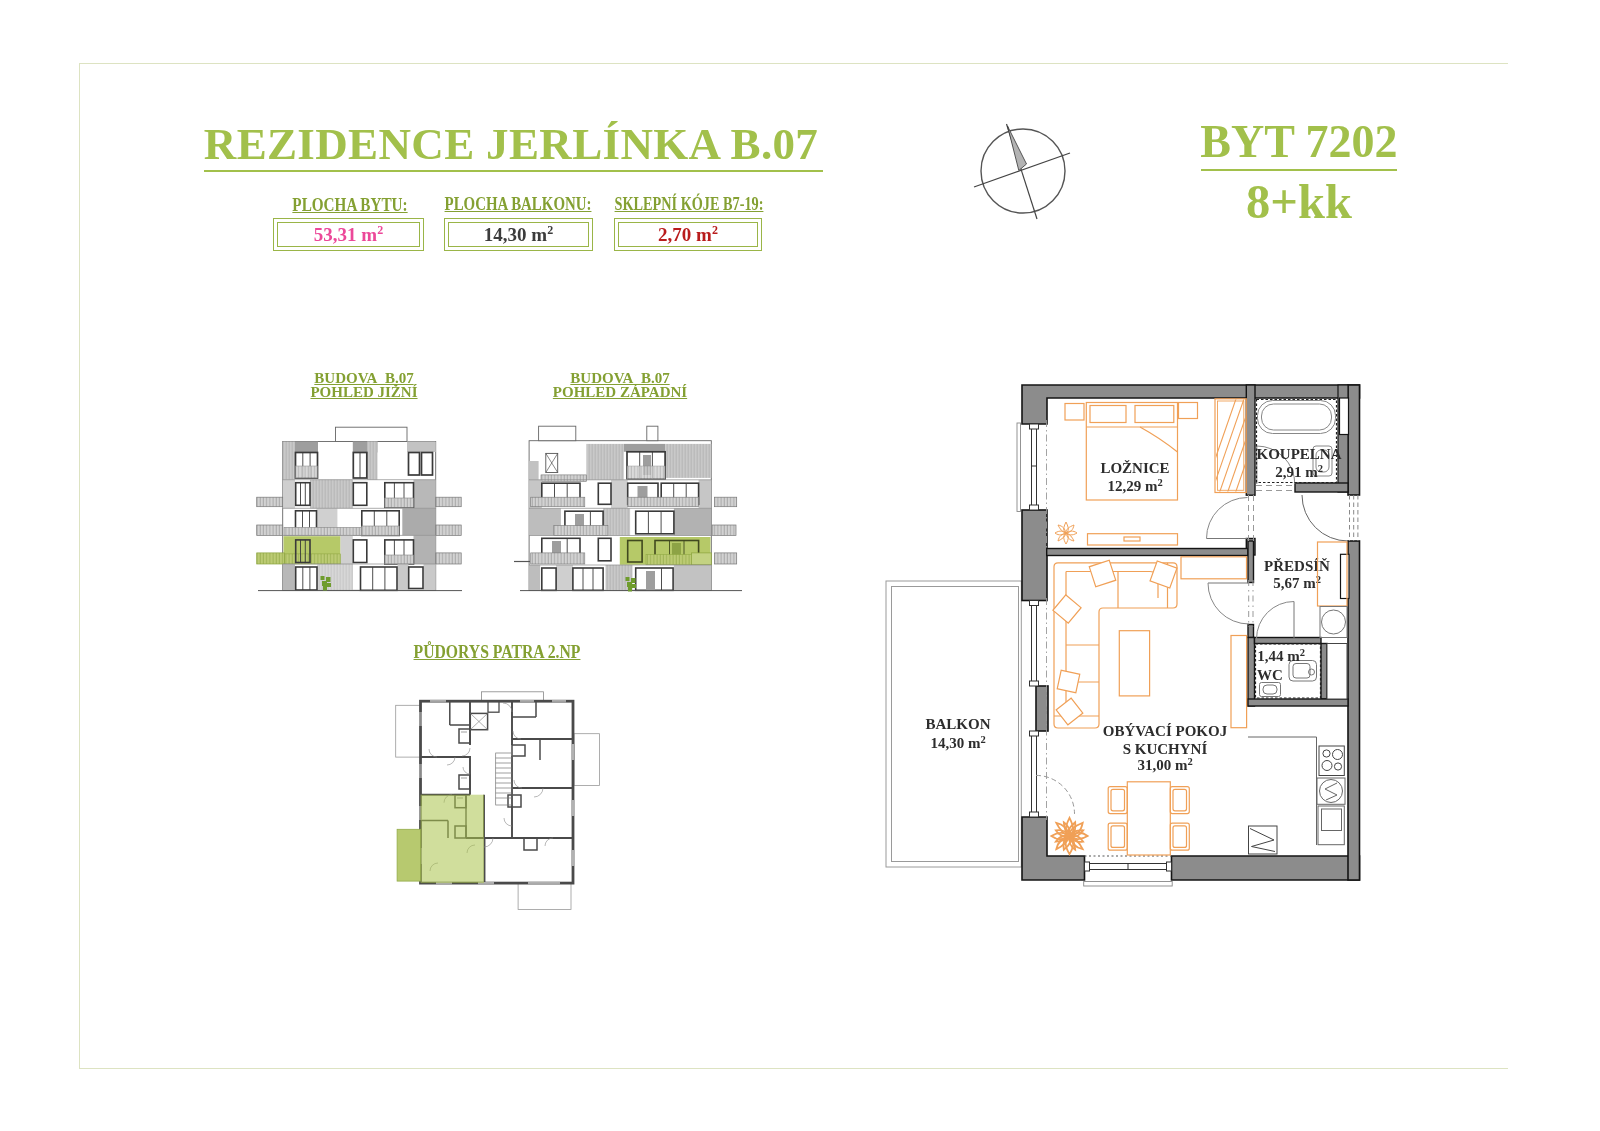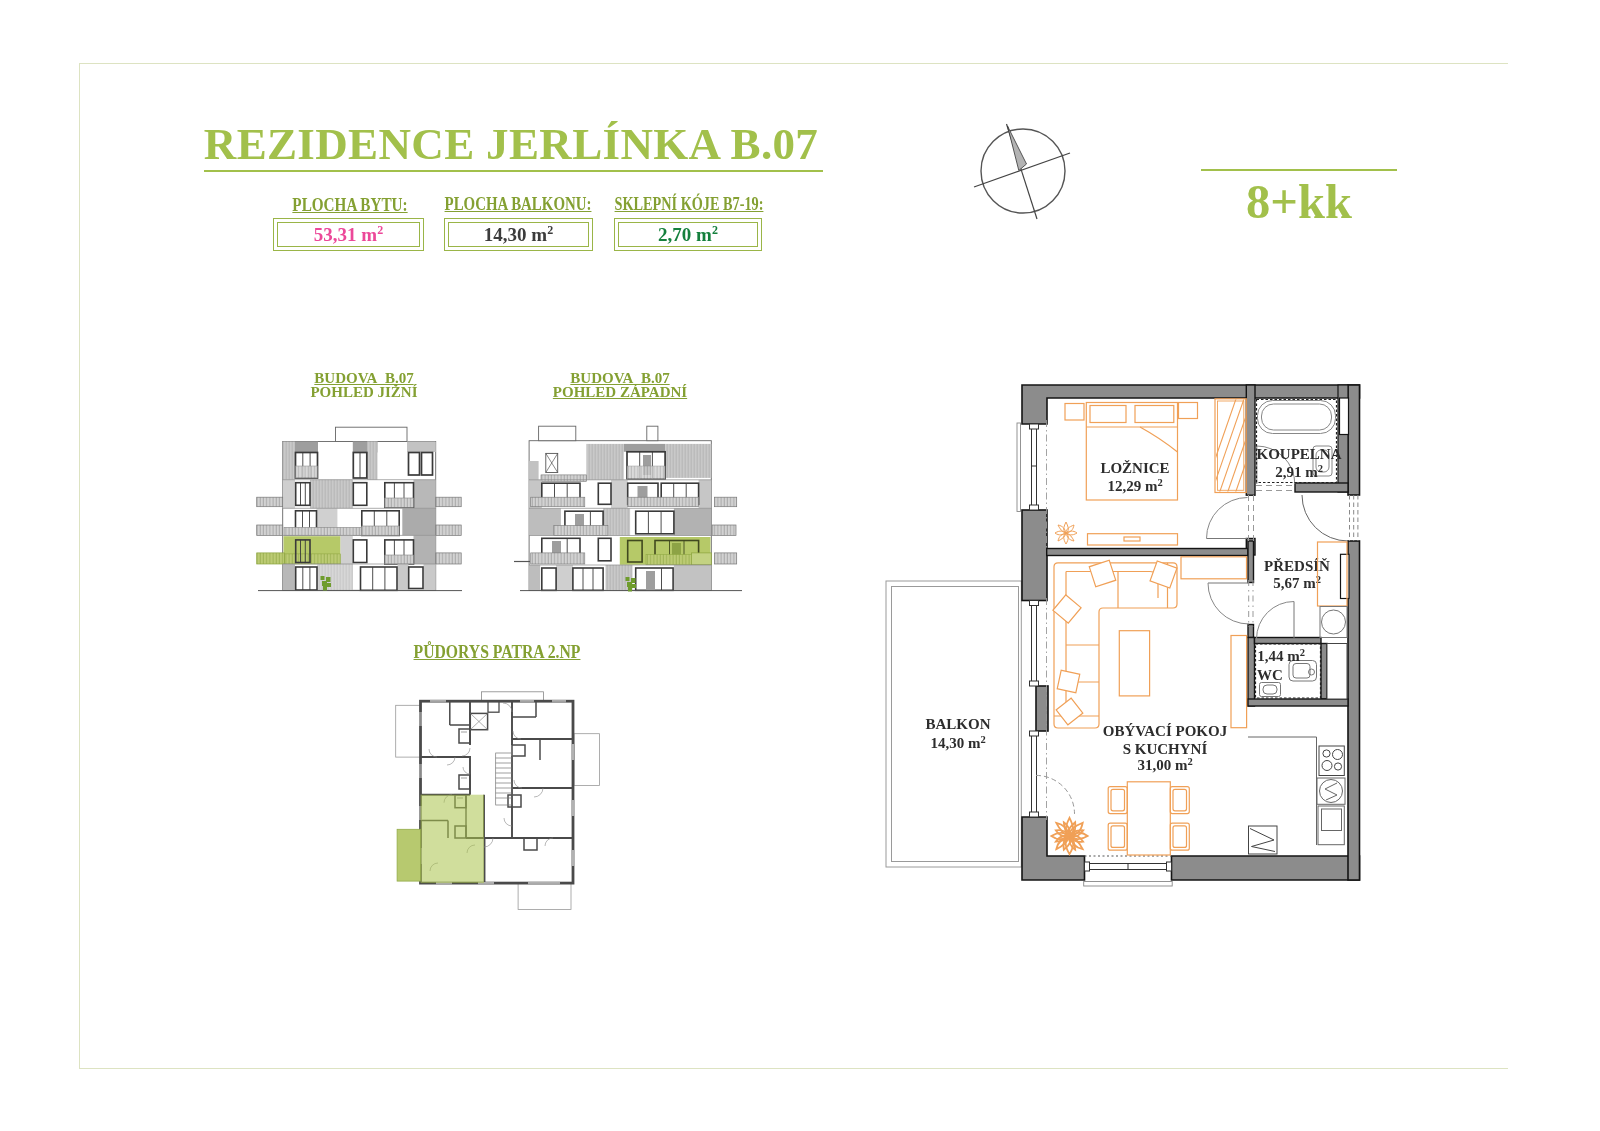--- a/index.html
+++ b/index.html
@@ -29,35 +29,36 @@
 <div class="abs ctr" style="left:367.5px;top:193px;width:300px;font-size:19px;font-weight:bold;color:#84a032;text-decoration:underline;white-space:nowrap;transform:scaleX(0.784);transform-origin:center top;">PLOCHA BALKONU:</div>
 
 <div class="abs" style="left:444px;top:218px;width:147px;height:31px;border:1.5px solid #9ab547;"></div>
 <div class="abs" style="left:448px;top:222px;width:139px;height:23px;border:1px solid #9ab547;"></div>
 <div class="abs ctr" style="left:444px;top:223px;width:149px;font-size:19px;font-weight:bold;color:#3c3c3c;">14,30 m<sup style="font-size:12px;">2</sup></div>
 
 <div class="abs ctr" style="left:538.5px;top:193px;width:300px;font-size:19px;font-weight:bold;color:#84a032;text-decoration:underline;white-space:nowrap;transform:scaleX(0.75);transform-origin:center top;">SKLEPNÍ KÓJE B7-19:</div>
 
 <div class="abs" style="left:614px;top:218px;width:146px;height:31px;border:1.5px solid #9ab547;"></div>
 <div class="abs" style="left:618px;top:222px;width:138px;height:23px;border:1px solid #9ab547;"></div>
-<div class="abs ctr" style="left:614px;top:223px;width:148px;font-size:19px;font-weight:bold;color:#15803d;">2,70 m<sup style="font-size:12px;">2</sup></div>
+<div class="abs ctr" style="left:614px;top:223px;width:148px;font-size:19px;font-weight:bold;color:#b91c1c;">2,70 m<sup style="font-size:12px;">2</sup></div>
 
 <svg class="abs" style="left:955px;top:100px;" width="140" height="140" viewBox="0 0 140 140">
   <circle cx="68" cy="71" r="42" fill="none" stroke="#555" stroke-width="1.4"></circle>
   <line x1="51.5" y1="24" x2="82" y2="119" stroke="#444" stroke-width="1.2"></line>
   <line x1="19" y1="87" x2="115" y2="53" stroke="#444" stroke-width="1.2"></line>
   <polygon points="52.5,26 63.8,70.5 71.5,64" fill="#b3b3b3" stroke="#333" stroke-width="0.8"></polygon>
 </svg>
 
+<div class="abs ctr" style="left:1199px;top:115px;width:200px;font-size:46px;font-weight:bold;color:#a2c04b;white-space:nowrap;">BYT 7202</div>
 
 <div class="abs" style="left:1201px;top:169px;width:196px;height:2px;background:#a2c04b;"></div>
 
 <div class="abs ctr" style="left:1199px;top:174px;width:200px;font-size:48.5px;font-weight:bold;color:#a2c04b;white-space:nowrap;">8+kk</div>
 
-<div class="abs ctr" style="left:264px;top:370.5px;width:200px;font-size:15px;font-weight:bold;color:#84a032;line-height:14.5px;"><span style="text-decoration:underline;">BUDOVA&nbsp;&nbsp;B.07</span><br><span style="">POHLED JIŽNÍ</span></div>
+<div class="abs ctr" style="left:264px;top:370.5px;width:200px;font-size:15px;font-weight:bold;color:#84a032;line-height:14.5px;"><span style="text-decoration:underline;">BUDOVA&nbsp;&nbsp;B.07</span><br><span style="text-decoration:underline;">POHLED JIŽNÍ</span></div>
 
 <div class="abs ctr" style="left:520px;top:370.5px;width:200px;font-size:15px;font-weight:bold;color:#84a032;line-height:14.5px;"><span style="text-decoration:underline;">BUDOVA&nbsp;&nbsp;B.07</span><br><span style="text-decoration:underline;">POHLED ZÁPADNÍ</span></div>
 
 <svg id="elev1" class="abs" style="left:240px;top:418px;" width="240" height="180" viewBox="240 418 240 180">
 <defs>
 <pattern id="rail1" width="3.2" height="8" patternUnits="userSpaceOnUse">
   <rect width="3.2" height="8" fill="#d2d2d2"></rect>
   <line x1="1" y1="0" x2="1" y2="8" stroke="#9a9a9a" stroke-width="0.8"></line>
 </pattern>
 <pattern id="rail1g" width="3.2" height="8" patternUnits="userSpaceOnUse">

